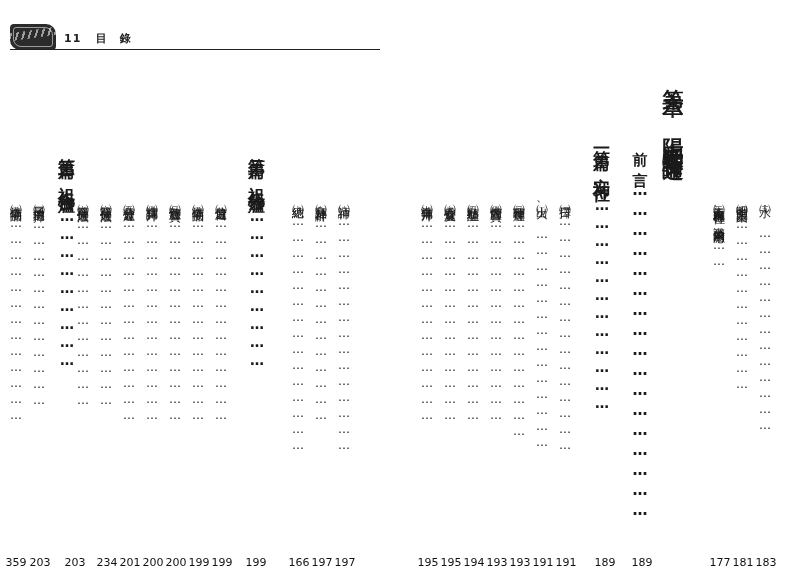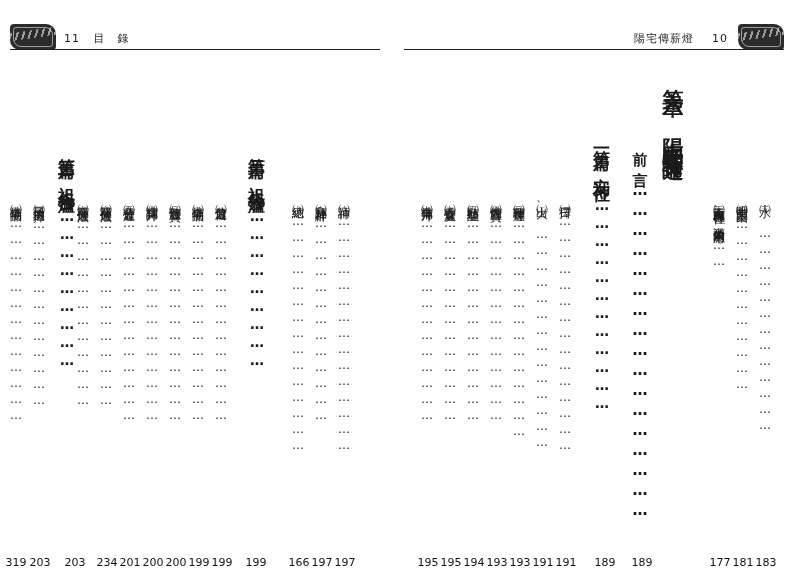--- a/index.html
+++ b/index.html
@@ -72,21 +72,21 @@
   .orn-right { right: 0; }
 
   .hdr-text {
     position: absolute;
     bottom: 8px;
     font-size: 11px;
     letter-spacing: 1px;
     color: #222;
     white-space: nowrap;
   }
-  .hdr-left .hdr-text { left: 54px; }
+  .hdr-left .hdr-text { left: 54px; font-weight: bold; }
   .hdr-right .hdr-text { right: 56px; }
 
   
   .col {
     position: absolute;
     writing-mode: vertical-rl;
     text-orientation: upright;
     white-space: nowrap;
     line-height: 1;
     font-family: "DejaVu Sans", "Liberation Sans", sans-serif;
@@ -126,29 +126,20 @@
   <div class="hdr hdr-left">
     <div class="orn orn-left"></div>
     <div class="hdr-text">
       <span>11</span>
       &nbsp;
       <span>目　錄</span>
     </div>
     <div class="hdr-rule"></div>
   </div>
 
-  <div class="hdr hdr-right">
-    <div class="orn orn-right"></div>
-    <div class="hdr-text">
-      <span>陽宅傳薪燈</span>
-      &nbsp;&nbsp;
-      <span>10</span>
-    </div>
-    <div class="hdr-rule"></div>
-  </div>
 
   <div class="col s-chapter" style="right:110px; top:72px; height:270px;">
     <span class="t">第六章</span>
     <span class="t" style="padding-top:14px;">陽宅安神綜合論述</span>
   </div>
 
   <div class="col s-item" style="right:22px; top:196px; height:370px;">
     <span class="t">㈤水：</span>
     <span class="dots">…………………………………</span>
   </div>
@@ -294,15 +285,15 @@
   <div class="col s-item" style="left:33px; top:196px; height:370px;">
     <span class="t">㈠日子的選擇</span>
     <span class="dots">………………………………</span>
   </div>
   <div class="pg" style="left:28px; width:24px;">203</div>
 
   <div class="col s-item" style="left:10px; top:196px; height:370px;">
     <span class="t">㈡準備物品</span>
     <span class="dots">…………………………………</span>
   </div>
-  <div class="pg" style="left:4px; width:24px;">319</div>
+  <div class="pg" style="left:4px; width:24px;">359</div>
 
 </div>
 
 </body></html>

